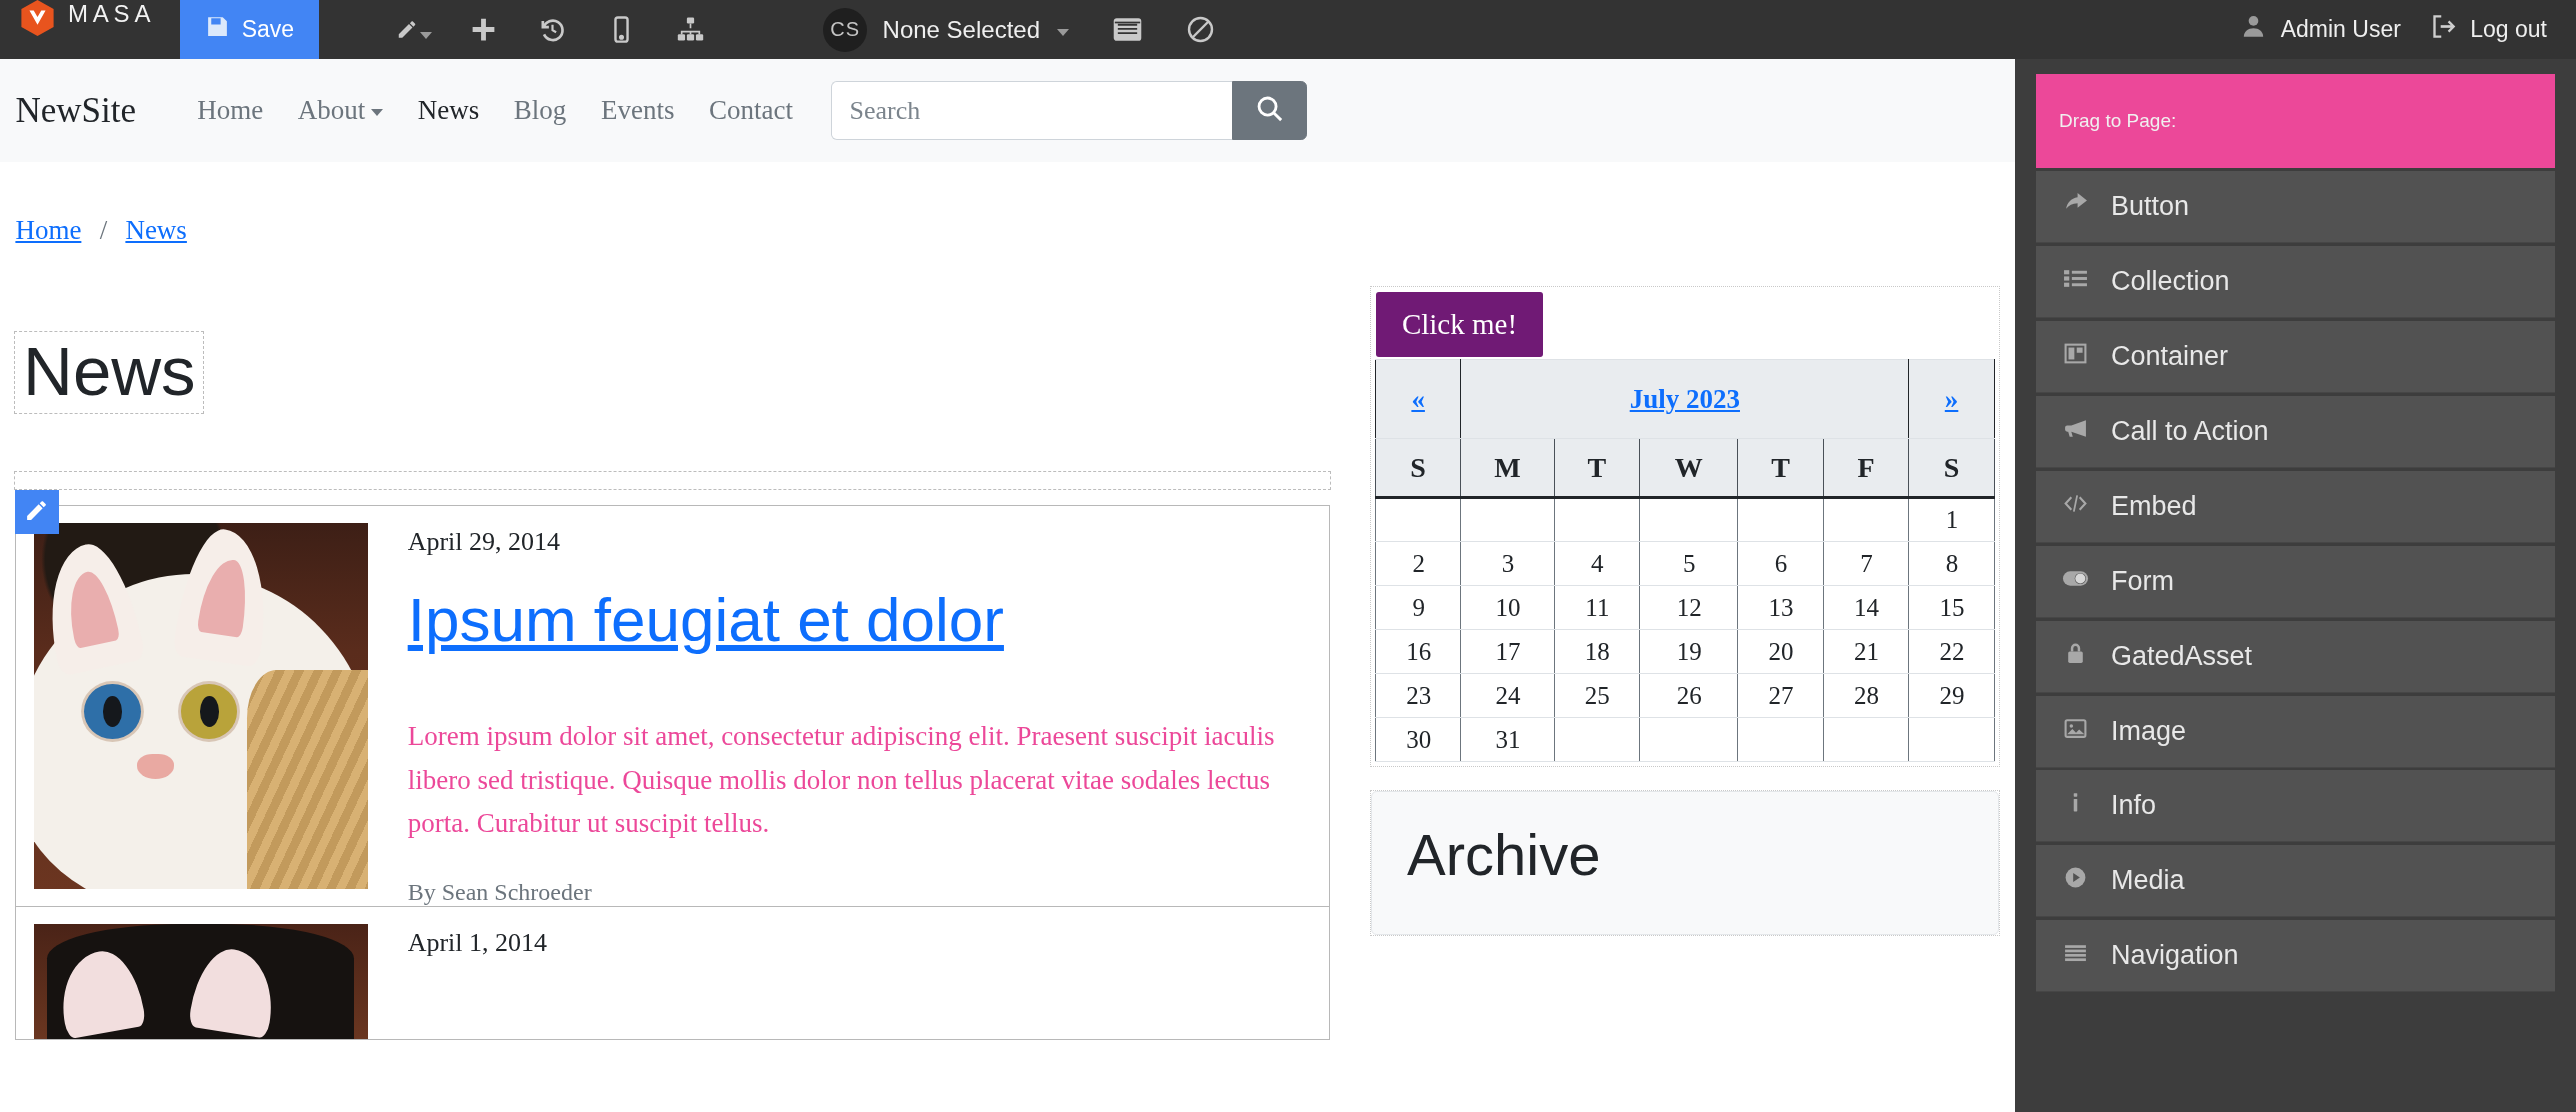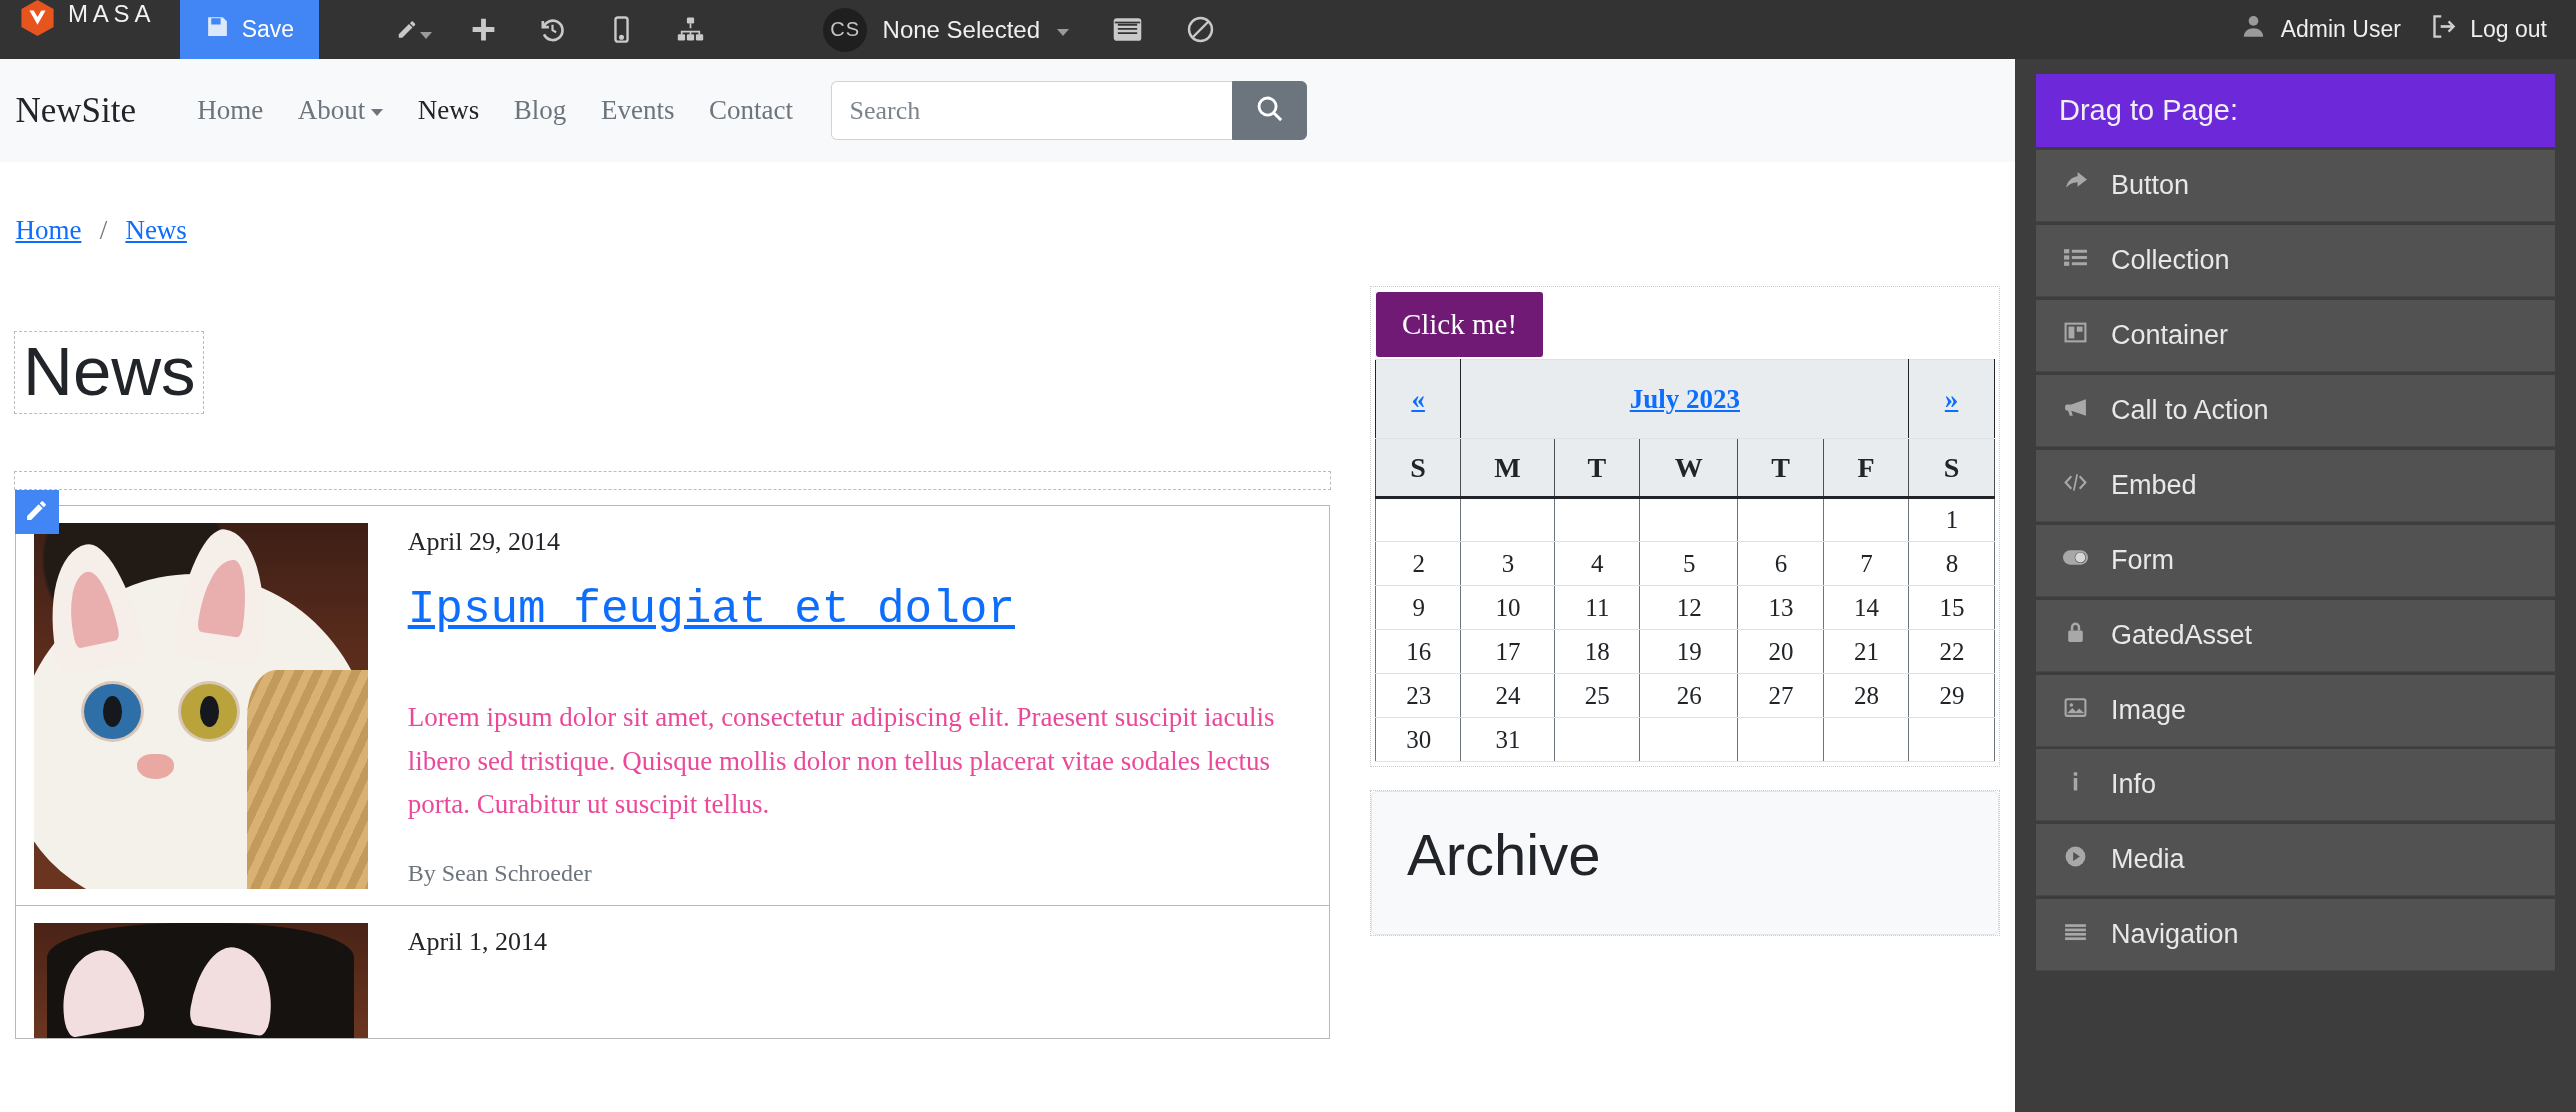--- a/index.html
+++ b/index.html
@@ -178,23 +178,23 @@
     width: 334px; min-width: 334px; height: 366px;
     margin: 17.3px 0 0 17.3px;
     overflow: hidden; position: relative;
   }
   .art-body { padding: 21px 29px 0 40px; flex: 1; }
   .art-date {
     font-size: 26px; color: #212529; margin-bottom: 27px;
     font-family: "Liberation Serif", serif;
   }
   .art-title {
-    font-size: 46px; color: #0d6efd; text-decoration: underline;
+    font-size: 62px; color: #0d6efd; text-decoration: underline;
     display: inline-block; margin-bottom: 33px; cursor: pointer;
-    font-family: Liberation Mono, monospace;
+    font-family: Liberation Sans, sans-serif;
   }
   .art-text {
     font-size: 27px; line-height: 1.62; color: #ec4899;
     max-width: 911px; margin-bottom: 33px;
     font-family: "Liberation Serif", serif;
   }
   .art-author {
     font-size: 24px; color: #6c757d;
     font-family: "Liberation Serif", serif;
   }
@@ -277,22 +277,22 @@
   }
 
   
   #builder-sidebar {
     position: absolute; top: 59px; right: 0;
     width: 561px; height: 1053px;
     background: #3d3d3d;
     padding: 15.4px 21px 0 21px;
   }
   .panel-header {
-    background: #6d28d9; color: #f0f0f0;
-    font-size: 29px; padding: 20px 23px;
+    background: #ec4899; color: #f0f0f0;
+    font-size: 19px; padding: 36px 23px;
     margin-bottom: 2.9px;
   }
   .widget-item {
     background: #525252; color: #e8e8e8;
     font-size: 27px; padding: 20px 23px;
     display: flex; align-items: flex-start; gap: 19px;
     margin-bottom: 2.9px; cursor: grab;
     border-bottom: 1px solid #464646;
   }
   .widget-item .wicon {

